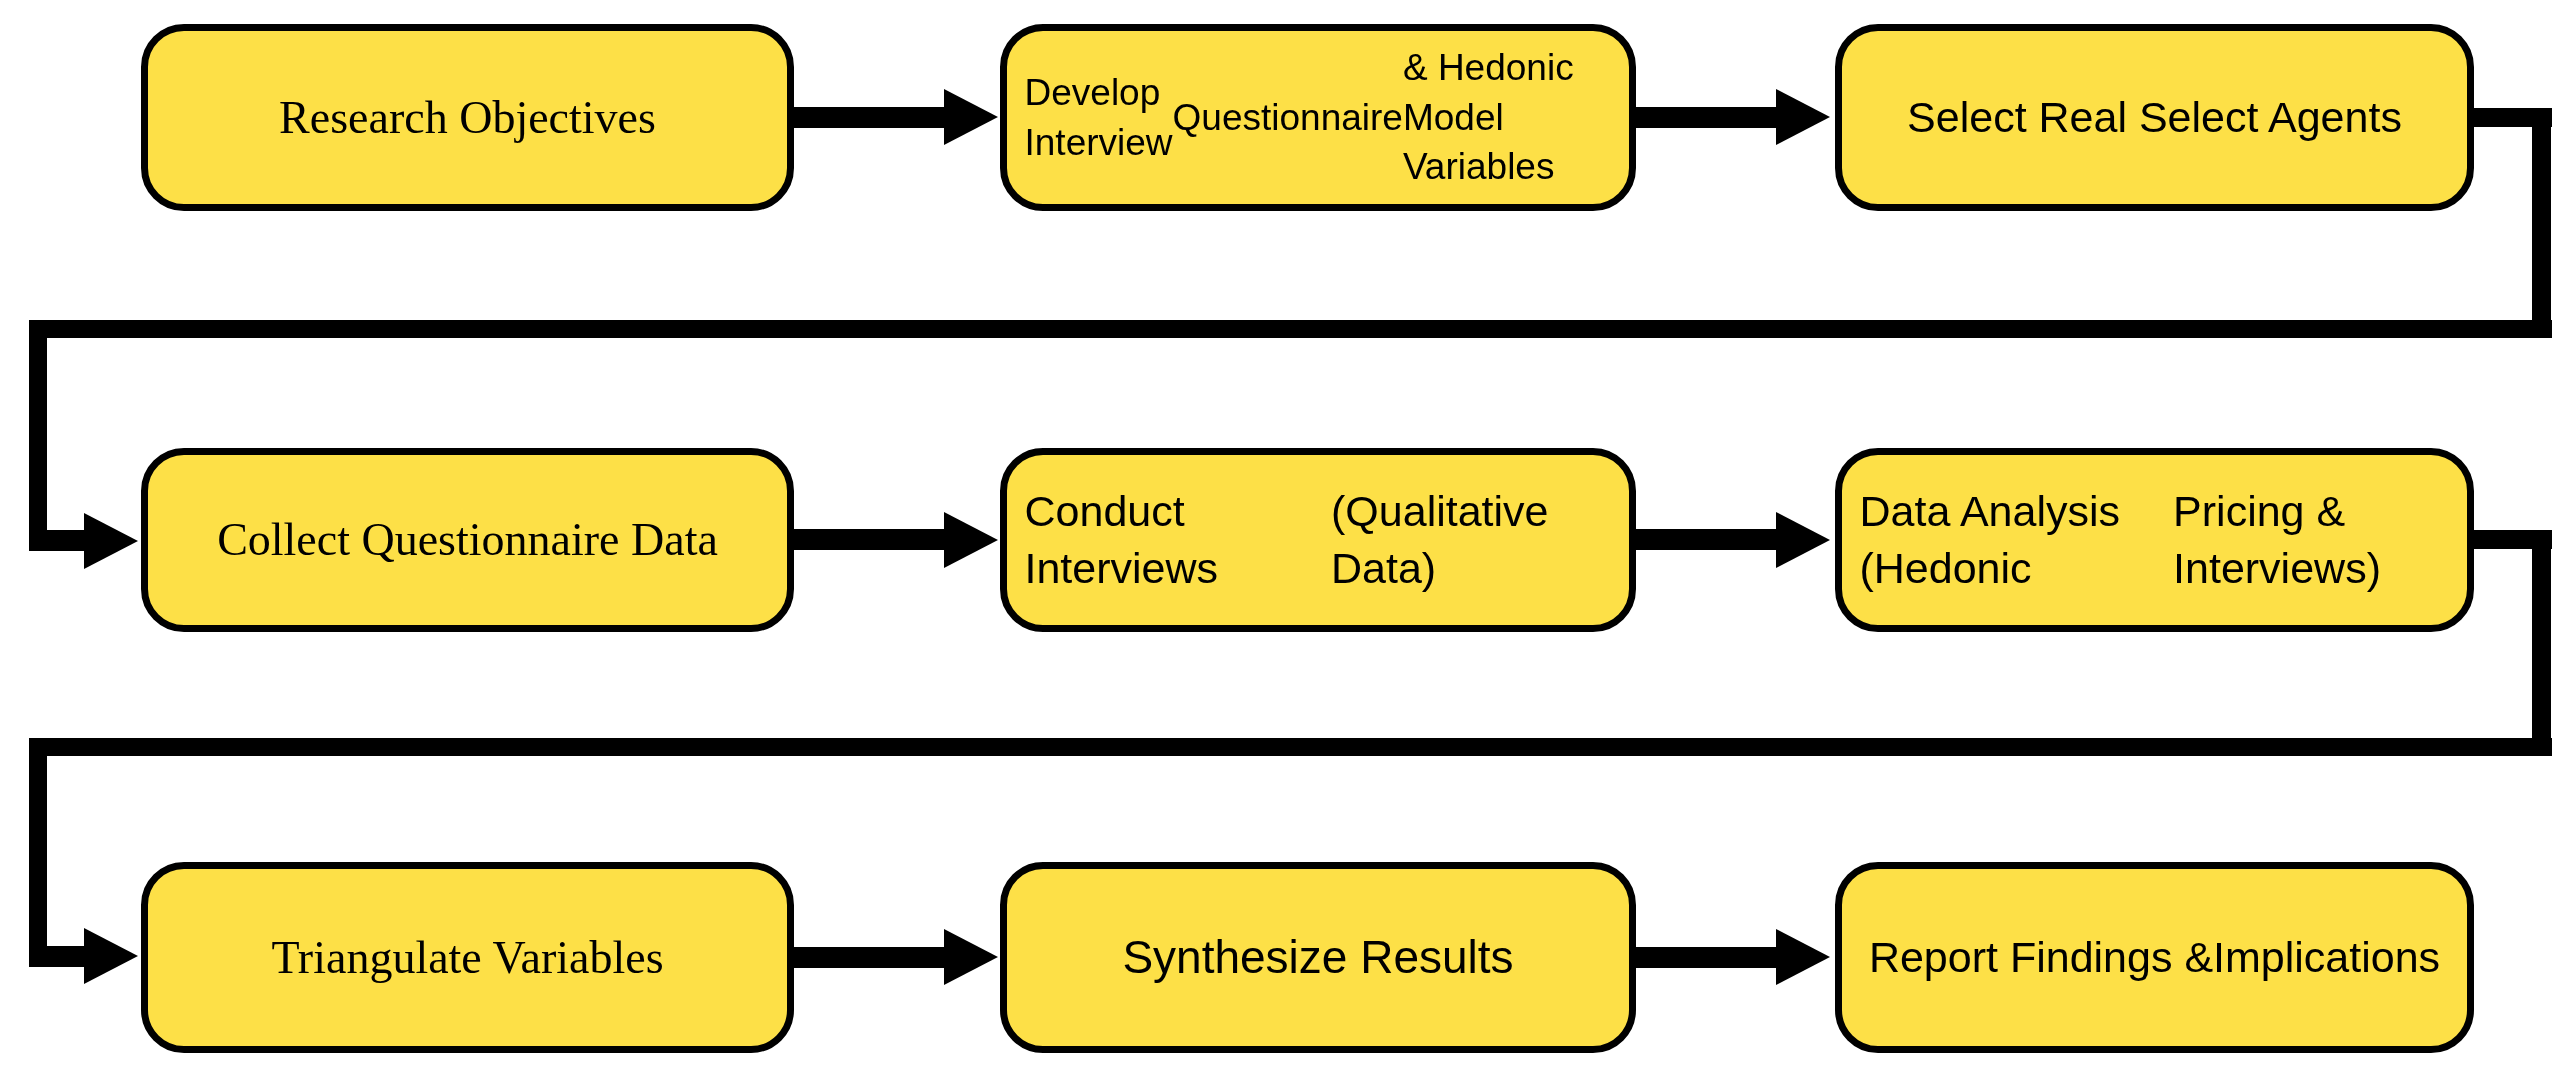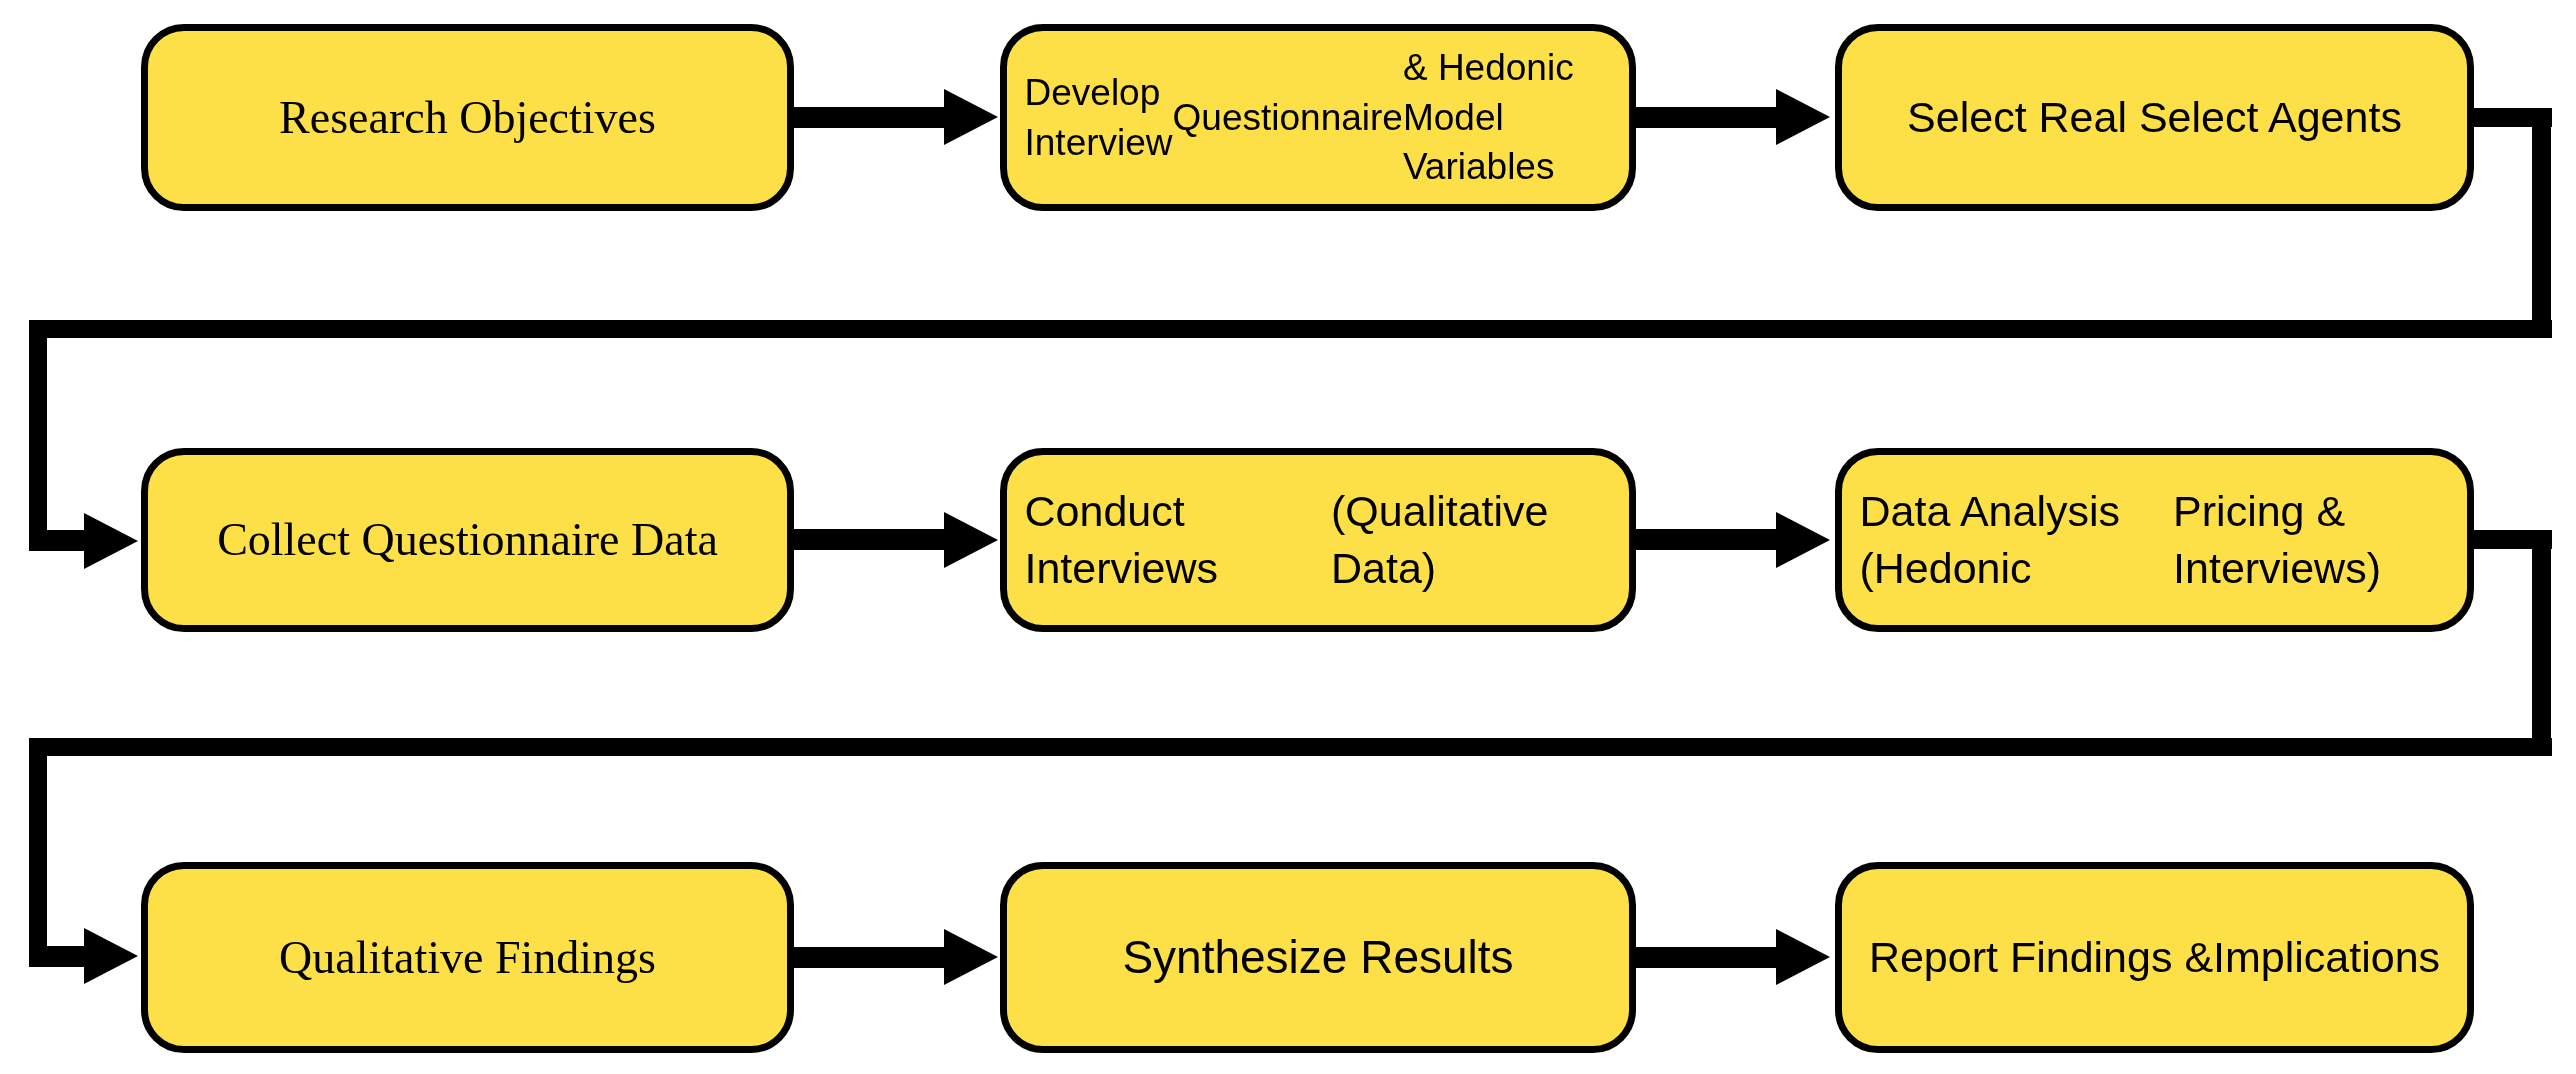--- a/index.html
+++ b/index.html
@@ -87,21 +87,21 @@
   <div class="node c2 r2 t2">
       <span class="line">Conduct Interviews</span>
       <span class="line">(Qualitative Data)</span>
     </div>
   <div class="node c3 r2 t2">
       <span class="line">Data Analysis (Hedonic</span>
       <span class="line">Pricing &amp; Interviews)</span>
     </div>
 
   <div class="node c1 r3 t1">
-      <span class="line">Qualitative Findings</span>
+      <span class="line">Triangulate Variables</span>
     </div>
   <div class="node c2 r3 t1">
       <span class="line">Synthesize Results</span>
     </div>
   <div class="node c3 r3 t2">
       <span class="line">Report Findings &amp;</span>
       <span class="line">Implications</span>
     </div>
 
   <div class="arrow-tail" style="left:794px;  top:107px; width:153px;"></div>

